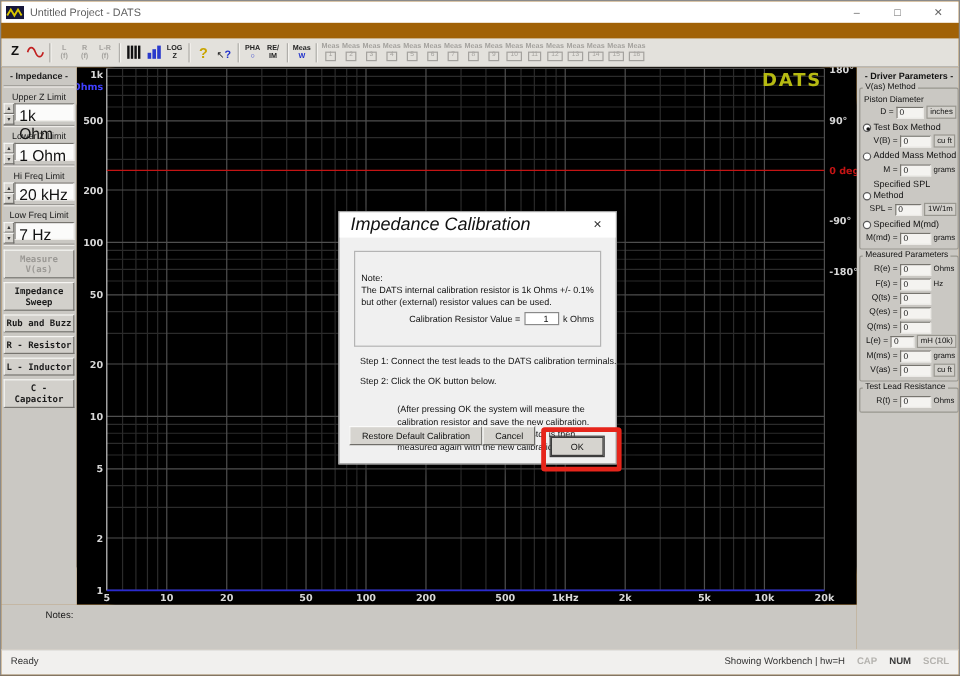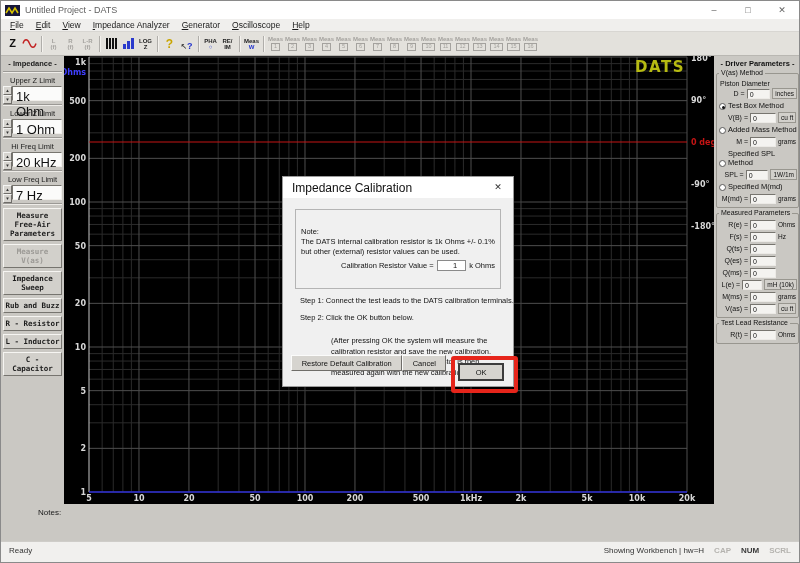--- a/index.html
+++ b/index.html
@@ -68,21 +68,21 @@
   .rp-text-row { font-size:7px; margin:2px 0 1px 2px; }
   
   .statusbar { position:absolute; left:0; top:540px; width:100%; height:23px; background:#f1f0ee; border-top:1px solid #cfcdc9; display:flex; align-items:flex-start; padding:4px 8px 0 8px; font-size:8px; color:#333; }
   .sb-right { margin-left:auto; display:flex; gap:10px; align-items:center; }
   .sb-ind { font-weight:bold; }
   .sb-ind.off { color:#b5b3af; }
   .sb-ind.on { color:#3a3a3a; }
   
   .dialog { position:absolute; left:281px; top:175px; width:232px; height:211px; background:#f0f0f0; border:1px solid #9b9b9b; box-shadow:3px 3px 10px rgba(0,0,0,.45); z-index:10; }
   .dlg-title { height:21px; background:#ffffff; display:flex; align-items:center; padding-left:9px; }
-  .dlg-title .t { font-size:12px; color:#111; }
+  .dlg-title .t { font-size:15px; color:#111;font-style:italic; }
   .dlg-close { margin-left:auto; width:30px; text-align:center; font-size:9px; color:#333; line-height:21px; }
   .dlg-body { position:relative; height:189px; font-size:7.5px; color:#111; }
   .dlg-group { position:absolute; left:12px; right:12px; top:11px; border:1px solid #b4b4b4; padding:17px 5px; line-height:10px; white-space:nowrap; }
   .dlg-field-row { margin-top:3px; display:flex; align-items:center; padding-left:40px; }
   .dlg-input { width:44px; height:11px; background:#fff; border:1px solid #8a8a8a; text-align:right; padding-right:8px; margin:0 3px; font-size:7.5px; line-height:10px; }
   .dlg-step { position:absolute; left:17px; white-space:nowrap; }
   .dlg-para { position:absolute; left:48px; top:138px; white-space:pre-line; line-height:10.5px; }
   .dlg-buttons { position:absolute; left:8px; right:6px; bottom:7px; display:flex; align-items:center; }
   .dlg-btn { background:#d6d4cf; border:1px solid; border-color:#fbfbfa #6f6d69 #6f6d69 #fbfbfa; font-size:7.5px; color:#111; height:16px; font-family:"Liberation Sans", sans-serif; }
   .dlg-btn.restore { width:112px; }
@@ -101,29 +101,20 @@
       <polyline points="1,8 4,3 7,8 10,3 13,8" fill="none" stroke="#d8c400" stroke-width="1.6"></polyline>
     </svg>
     <span class="title">Untitled Project - DATS</span>
     <span class="win-controls">
       <span class="win-btn">–</span>
       <span class="win-btn">□</span>
       <span class="win-btn">✕</span>
     </span>
   </div>
 
-  <div class="menubar">
-      <span class="menu-item">File</span>
-      <span class="menu-item">Edit</span>
-      <span class="menu-item">View</span>
-      <span class="menu-item">Impedance Analyzer</span>
-      <span class="menu-item">Generator</span>
-      <span class="menu-item">Oscilloscope</span>
-      <span class="menu-item">Help</span>
-    </div>
 
   <div class="toolbarbar">
       <span class="tb-btn">
         <span class="tb-z">Z</span>
       </span>
       <span class="tb-btn">
         <svg width="15" height="11" viewBox="0 0 15 11">
           <path d="M1 5.5 C 2.5 0.5, 5.5 0.5, 7.5 5.5 S 12.5 10.5, 14 5.5" fill="none" stroke="#c22020" stroke-width="1.4"></path>
         </svg>
       </span>
@@ -280,23 +271,20 @@
       <div class="lp-divider"></div>
       <div class="lp-label">Low Freq Limit</div>
       <div class="spin-row">
         <div class="spin-arrows">
           <span>▲</span>
           <span>▼</span>
         </div>
         <div class="spin-box">7 Hz</div>
       </div>
       <div class="lp-divider"></div>
-      <button class="panel-btn">Measure
-Free-Air
-Parameters</button>
       <button class="panel-btn disabled">Measure V(as)</button>
       <button class="panel-btn">Impedance
 Sweep</button>
       <button class="panel-btn">Rub and Buzz</button>
       <button class="panel-btn">R - Resistor</button>
       <button class="panel-btn">L - Inductor</button>
       <button class="panel-btn">C - Capacitor</button>
     </div>
 
   <div class="graph">

